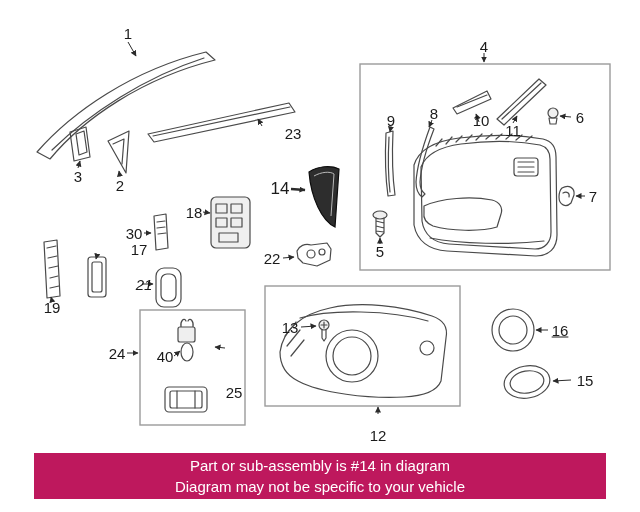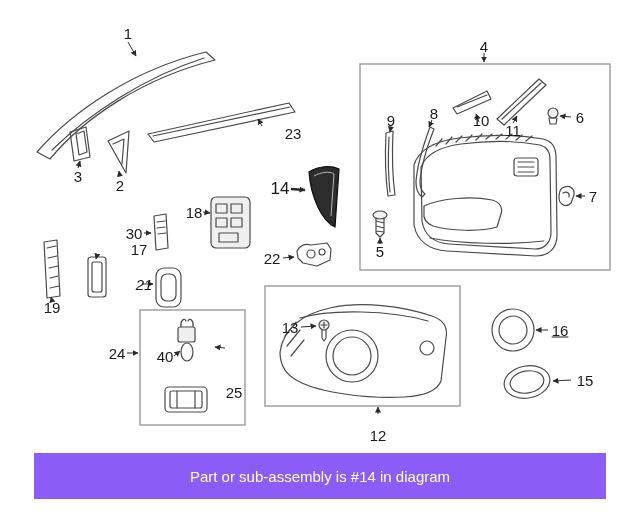--- a/index.html
+++ b/index.html
@@ -13,21 +13,21 @@
   .box { fill:none; stroke:#9b9b9b; stroke-width:1.4; }
   .leader { fill:none; stroke:#2b2b2b; stroke-width:1; }
   .leader-bold { stroke-width:2.4; }
   .callout {
     position:absolute; transform:translate(-50%,-50%);
     font-size:15px; color:#1b1b1b; white-space:nowrap; user-select:none;
   }
   .callout.hl { font-weight:400; font-size:17px; }
   .banner {
     position:absolute; left:34px; top:453px; width:572px; height:46px;
-    background:#8b5cf6; color:#ffffff;
+    background:#be185d; color:#ffffff;
     display:flex; flex-direction:column; align-items:center; justify-content:center;
     font-size:15px; line-height:1.4; text-align:center;
   }
 </style>
 </head>
 <body>
 
 <div class="stage">
 
   <svg class="art" width="640" height="512" viewBox="0 0 640 512">
@@ -238,15 +238,16 @@
   <div class="callout" style="left:134px; top:233px;">30</div>
   <div class="callout" style="left:144px; top:284px;font-style:italic;">21</div>
   <div class="callout" style="left:272px; top:258px;">22</div>
   <div class="callout" style="left:263px; top:133px;margin-left:30px;">23</div>
   <div class="callout" style="left:117px; top:353px;">24</div>
   <div class="callout" style="left:234px; top:348px;margin-top:44px;">25</div>
   <div class="callout" style="left:165px; top:356px;">40</div>
 
   <div class="banner">
     <div>Part or sub-assembly is #14 in diagram</div>
+    <div>Diagram may not be specific to your vehicle</div>
   </div>
 
 </div>
 
 </body></html>

